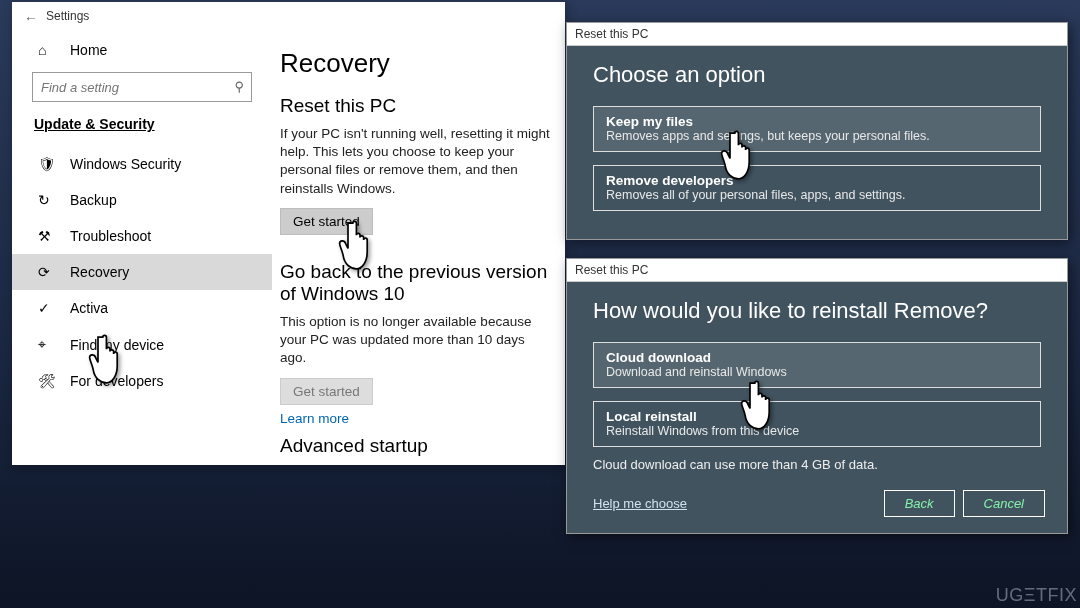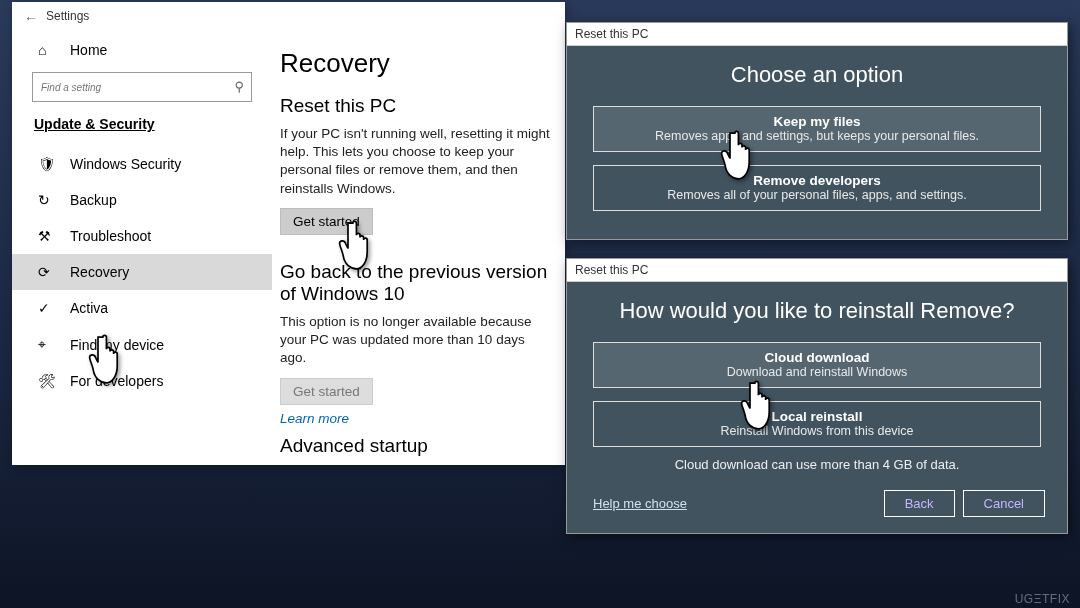--- a/index.html
+++ b/index.html
@@ -7,60 +7,60 @@
 
   
   .settings-window { position: absolute; left: 12px; top: 2px; width: 553px; height: 463px; background: #fff; box-shadow: 2px 2px 10px rgba(0,0,0,.3); }
   .settings-bar { height: 28px; display: flex; align-items: center; padding-left: 10px; font-size: 12px; color: #333; }
   .settings-bar .back { width: 18px; text-align: center; font-size: 14px; color: #666; margin-right: 6px; }
   .settings-body { display: flex; height: calc(100% - 28px); }
   .sidebar { width: 260px; padding: 4px 0 0 0; }
   .home-row { display: flex; align-items: center; padding: 8px 20px 8px 26px; font-size: 14px; }
   .home-row .icon { width: 18px; margin-right: 14px; font-size: 14px; }
   .search-wrap { margin: 6px 20px 10px 20px; }
-  .search { width: 100%; height: 30px; border: 1px solid #999; padding: 0 26px 0 8px; font-size: 10px; font-style: italic; color: #15803d; background: #fff; }
+  .search { width: 100%; height: 30px; border: 1px solid #999; padding: 0 26px 0 8px; font-size: 13px; font-style: italic; color: #15803d; background: #fff; }
   .search-wrap { position: relative; }
   .search-icon { position: absolute; right: 8px; top: 7px; color: #666; font-size: 13px; }
   .category { padding: 4px 20px 14px 22px; font-size: 14px; font-weight: 600; text-decoration: underline; }
   .nav-item { display: flex; align-items: center; padding: 10px 0 10px 26px; font-size: 14px; cursor: pointer; }
   .nav-item .icon { width: 18px; margin-right: 14px; font-size: 14px; display: inline-flex; }
   .nav-item.selected { background: #d9d9d9; }
 
   .main { flex: 1; padding: 8px 14px 8px 8px; overflow: hidden; border-left: 0; position: relative; }
   .main::before { content:""; position:absolute; left:0; top:54px; bottom:10px; width:1px; background:transparent; }
   .main h1 { font-weight: 300; font-size: 26px; margin: 10px 0 16px 0; }
   .main h2 { font-weight: 400; font-size: 19px; margin: 10px 0 8px 0; }
   .main p { font-size: 13.5px; color: #222; line-height: 1.35; margin-bottom: 10px; }
   .btn { display: inline-block; background: #ccc; border: 1px solid #bdbdbd; padding: 5px 12px; font-size: 13.5px; cursor: pointer; }
   .btn.disabled { color: #777; background: #ddd; border-color: #ccc; }
-  .learn-more { color: #0066b4; font-size: 13.5px; margin-top: 6px; display: inline-block; font-style: italic; }
+  .learn-more { color: #0066b4; font-size: 13.5px; margin-top: 6px; display: inline-block; }
 
   
   .dialog { position: absolute; background: #40535f; color: #fff; box-shadow: 3px 3px 12px rgba(0,0,0,.5); border: 1px solid #999; }
   .dialog .titlebar { background: #fff; color: #333; font-size: 12px; padding: 4px 8px; border-bottom: 1px solid #ccc; }
-  .dialog .content { padding: 12px 26px 18px 26px; text-align: center; }
+  .dialog .content { padding: 12px 26px 18px 26px; }
   .dialog h2 { font-weight: 300; font-size: 22px; margin: 4px 0 18px 0; color: #fff; }
   .option { border: 1px solid #ddd; padding: 7px 12px 8px 12px; margin-bottom: 10px; cursor: pointer; margin-top: 13px; }
   .option.hovered { background: #556670; }
   .option .title { font-weight: 600; font-size: 13.5px; }
   .option .desc { font-size: 12.5px; color: #e8e8e8; }
   .helper-text { font-size: 13px; margin-top: 6px; color: #eee; }
   .dialog-footer { display: flex; justify-content: space-between; align-items: center; padding: 0 22px 16px 26px; }
   .help-link { color: #cfe3ee; font-size: 13px; text-decoration: underline; }
   .dlg-buttons { display: flex; gap: 8px; }
-  .dlg-btn { border: 1px solid #fff; background: transparent; color: #c4b5fd; padding: 5px 20px; font-size: 13px; cursor: pointer; }
+  .dlg-btn { border: 1px solid #fff; background: transparent; color: #86efac; padding: 5px 20px; font-size: 13px; cursor: pointer; font-style: italic; }
 
   .dialog1 { left: 566px; top: 22px; width: 502px; }
   .dialog2 { left: 566px; top: 258px; width: 502px; }
 
   
   .hand { position:absolute; width: 48px; height: 60px; pointer-events:none; filter: drop-shadow(2px 2px 2px rgba(0,0,0,.4)); }
   .hand svg { width:100%; height:100%; }
 
-  .watermark { position:absolute; right:10px; bottom:2px; color:#9aa6b6; font-size:12px; font-family: Arial, sans-serif; letter-spacing:.5px; opacity:.6; }
+  .watermark { position:absolute; right:3px; bottom:2px; color:#9aa6b6; font-size:18px; font-family: Arial, sans-serif; letter-spacing:.5px; opacity:.6; }
 </style>
 </head>
 <body>
 
 <div class="settings-window">
   <div class="settings-bar">
     <span class="back">←</span>
     <span>Settings</span>
   </div>
   <div class="settings-body">

